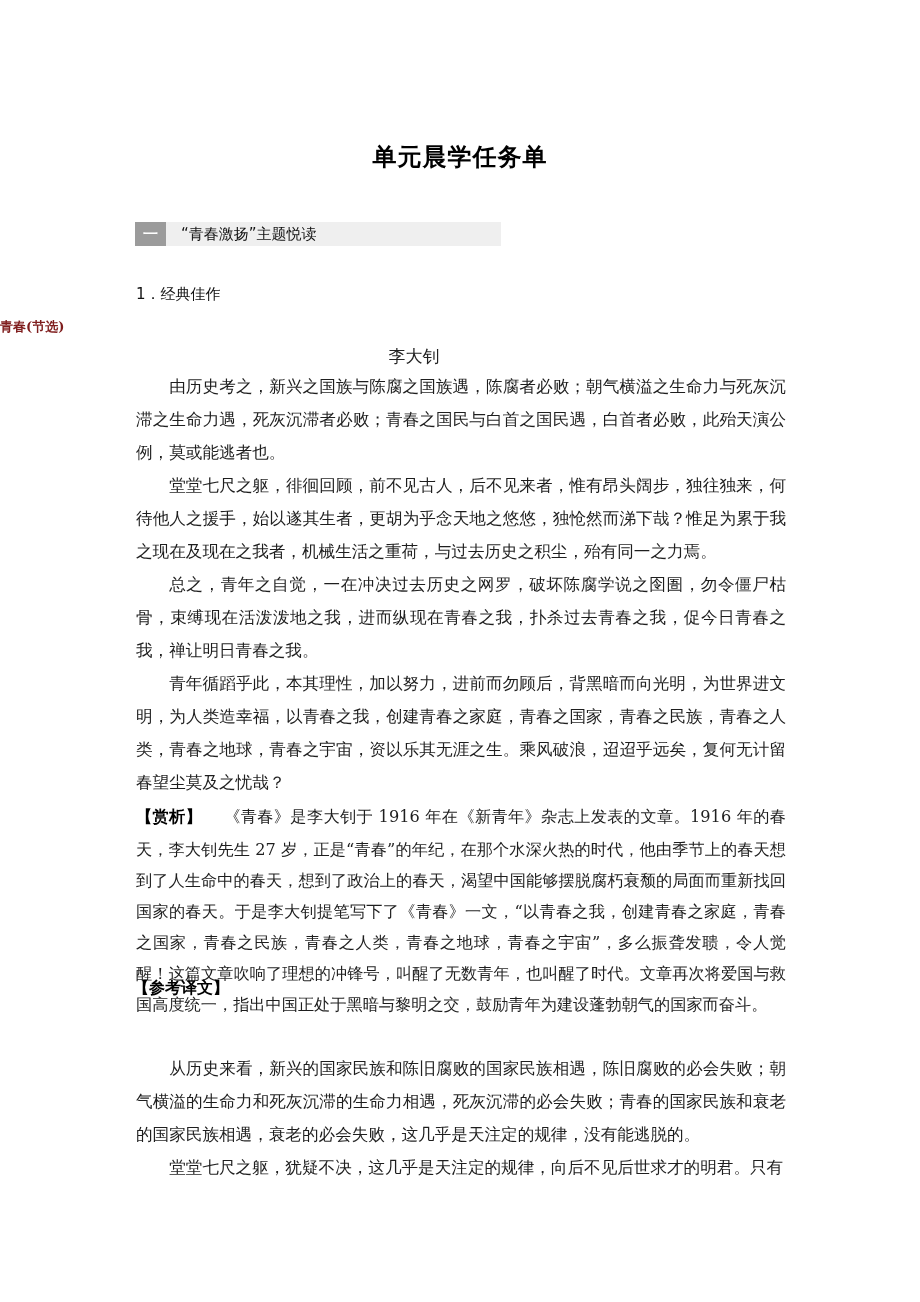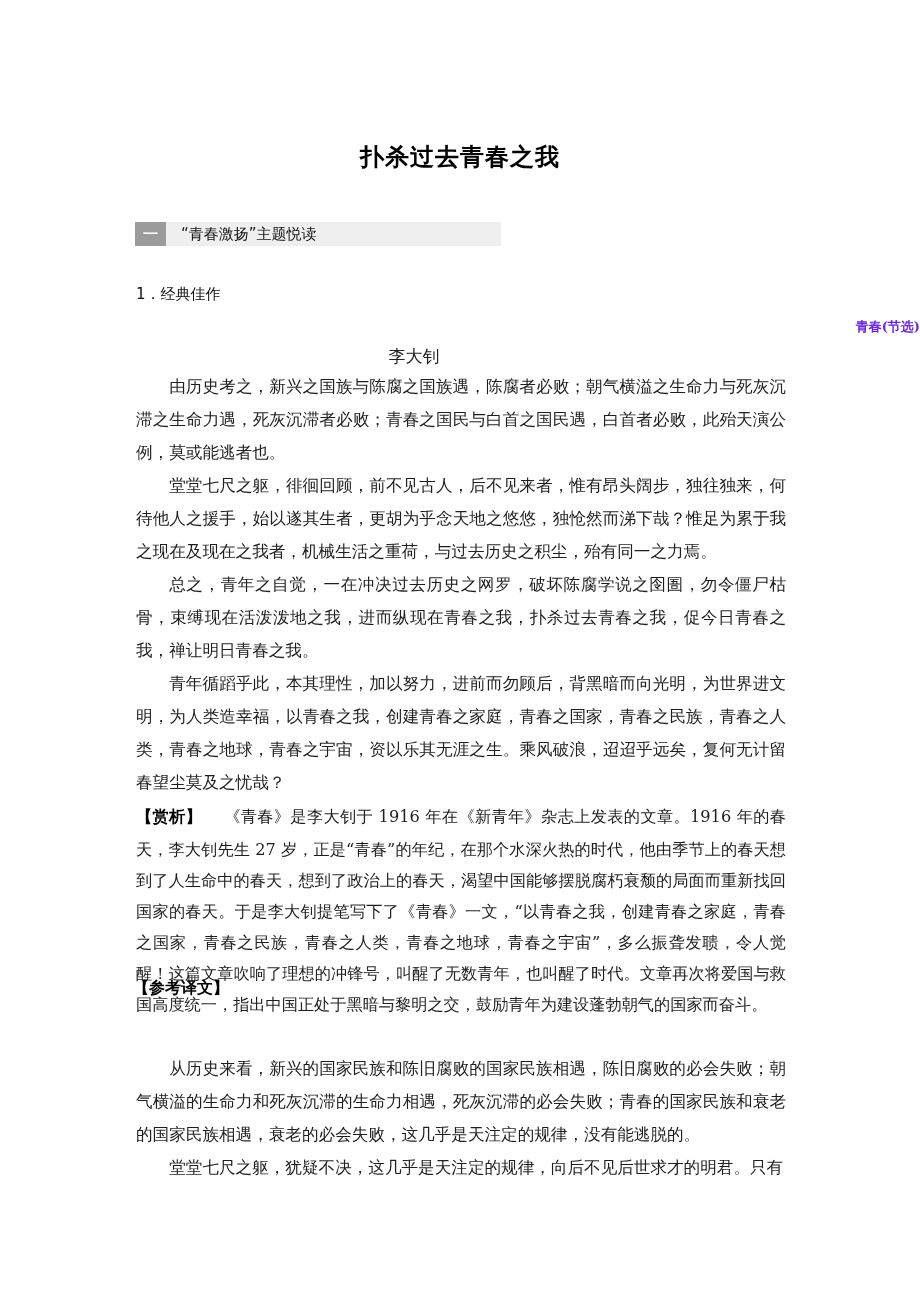--- a/index.html
+++ b/index.html
@@ -22,22 +22,22 @@
     display: flex; align-items: center; justify-content: center;
     font-size: 15px; font-weight: bold;
   }
   .section-label {
     margin-left: 15px; font-size: 15px; color: #111;
   }
   .sub-heading {
     position: absolute; left: 136px; top: 285px; font-size: 15px; color: #111;
   }
   .poem-title {
-    position: absolute; left: 0; width: 920px; top: 318px; text-align: right;
-    font-family: "DejaVu Serif", serif; font-size: 13px; font-weight: bold; color: #6d28d9;
+    position: absolute; left: 0; width: 920px; top: 318px; text-align: left;
+    font-family: "DejaVu Serif", serif; font-size: 13px; font-weight: bold; color: #7f1d1d;
   }
   .poem-author {
     position: absolute; left: 0; width: 828px; top: 345px; text-align: center;
     font-size: 17px; color: #222;
   }
   .text-block {
     position: absolute; left: 136px; width: 650px;
     font-size: 16.6px; line-height: 33px; color: #1e1e1e;
     text-align: justify; text-justify: inter-ideograph;
   }
@@ -49,21 +49,21 @@
     text-align: justify;
   }
   .analysis .tag { font-family: Liberation Mono, monospace; font-weight: bold; color: #000; margin-right: 22px; }
   .ref-heading {
     position: absolute; left: 133px; top: 978px; font-size: 16px; font-weight: bold; color: #000;
   }
 </style>
 </head>
 <body>
 
-<div class="page-title">扑杀过去青春之我</div>
+<div class="page-title">单元晨学任务单</div>
 
 <div class="section-bar">
   <div class="section-badge">一</div>
   <div class="section-label">“青春激扬”主题悦读</div>
 </div>
 
 <div class="sub-heading">1．经典佳作</div>
 
 <div class="poem-title">青春(节选)</div>
 <div class="poem-author">李大钊</div>

